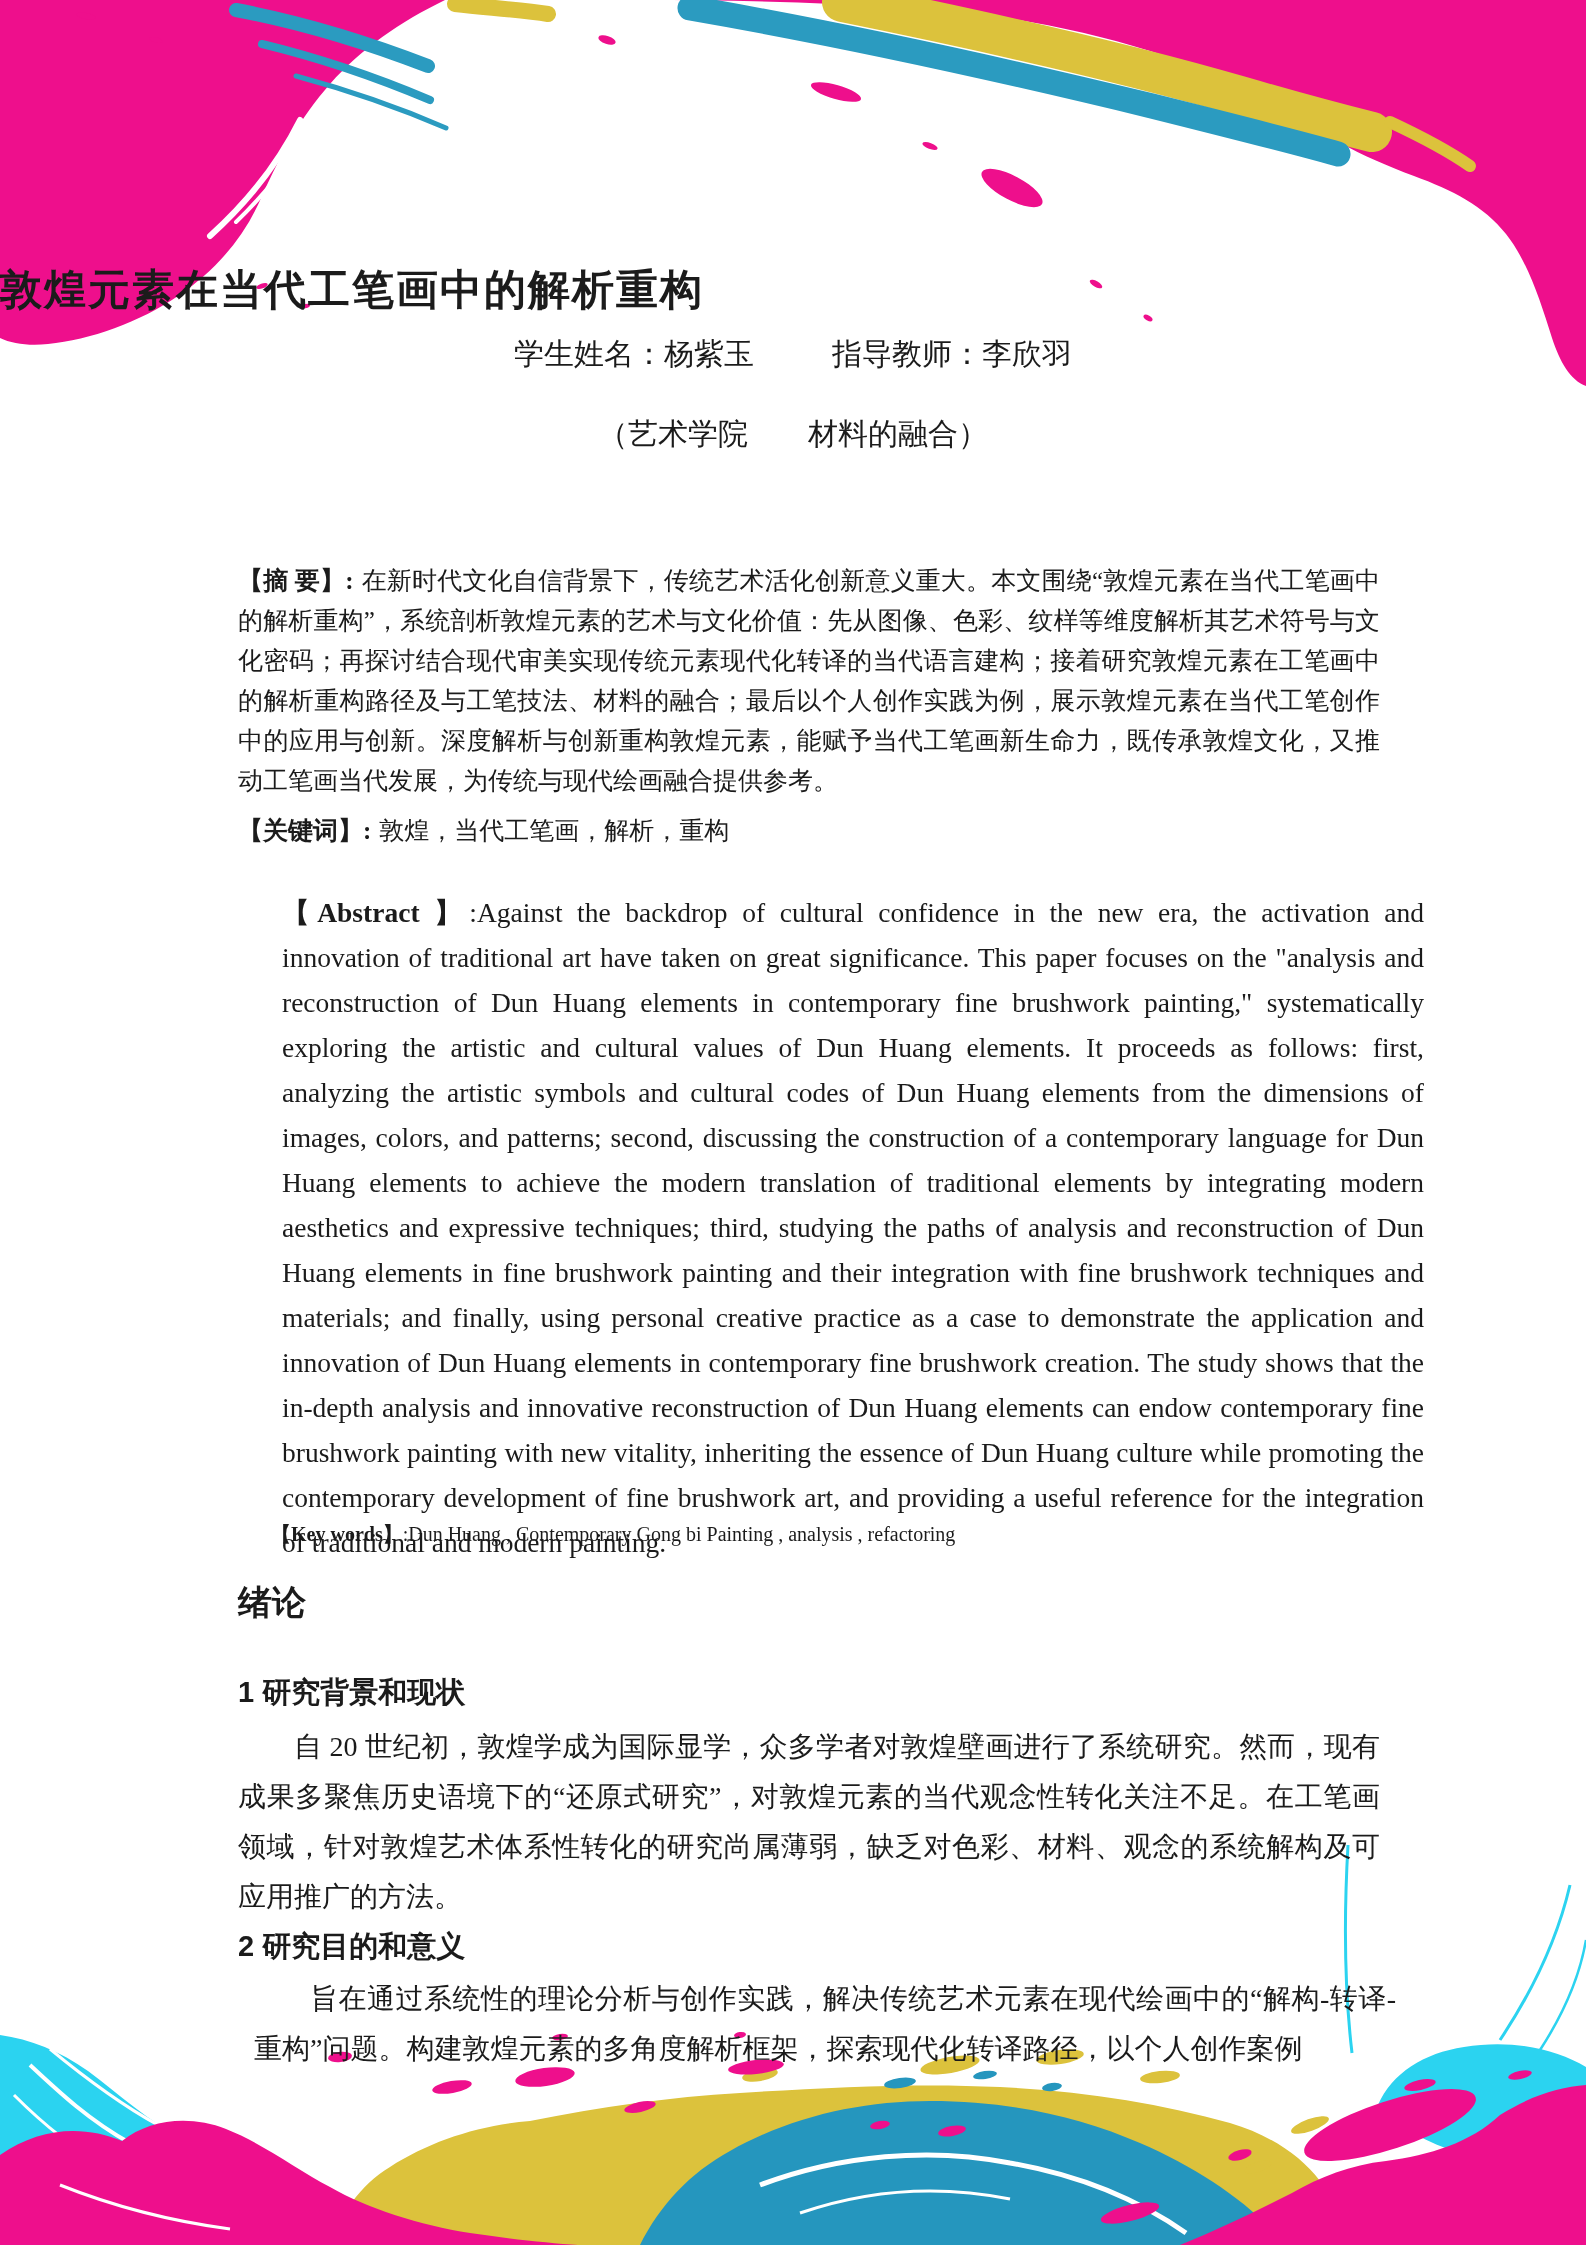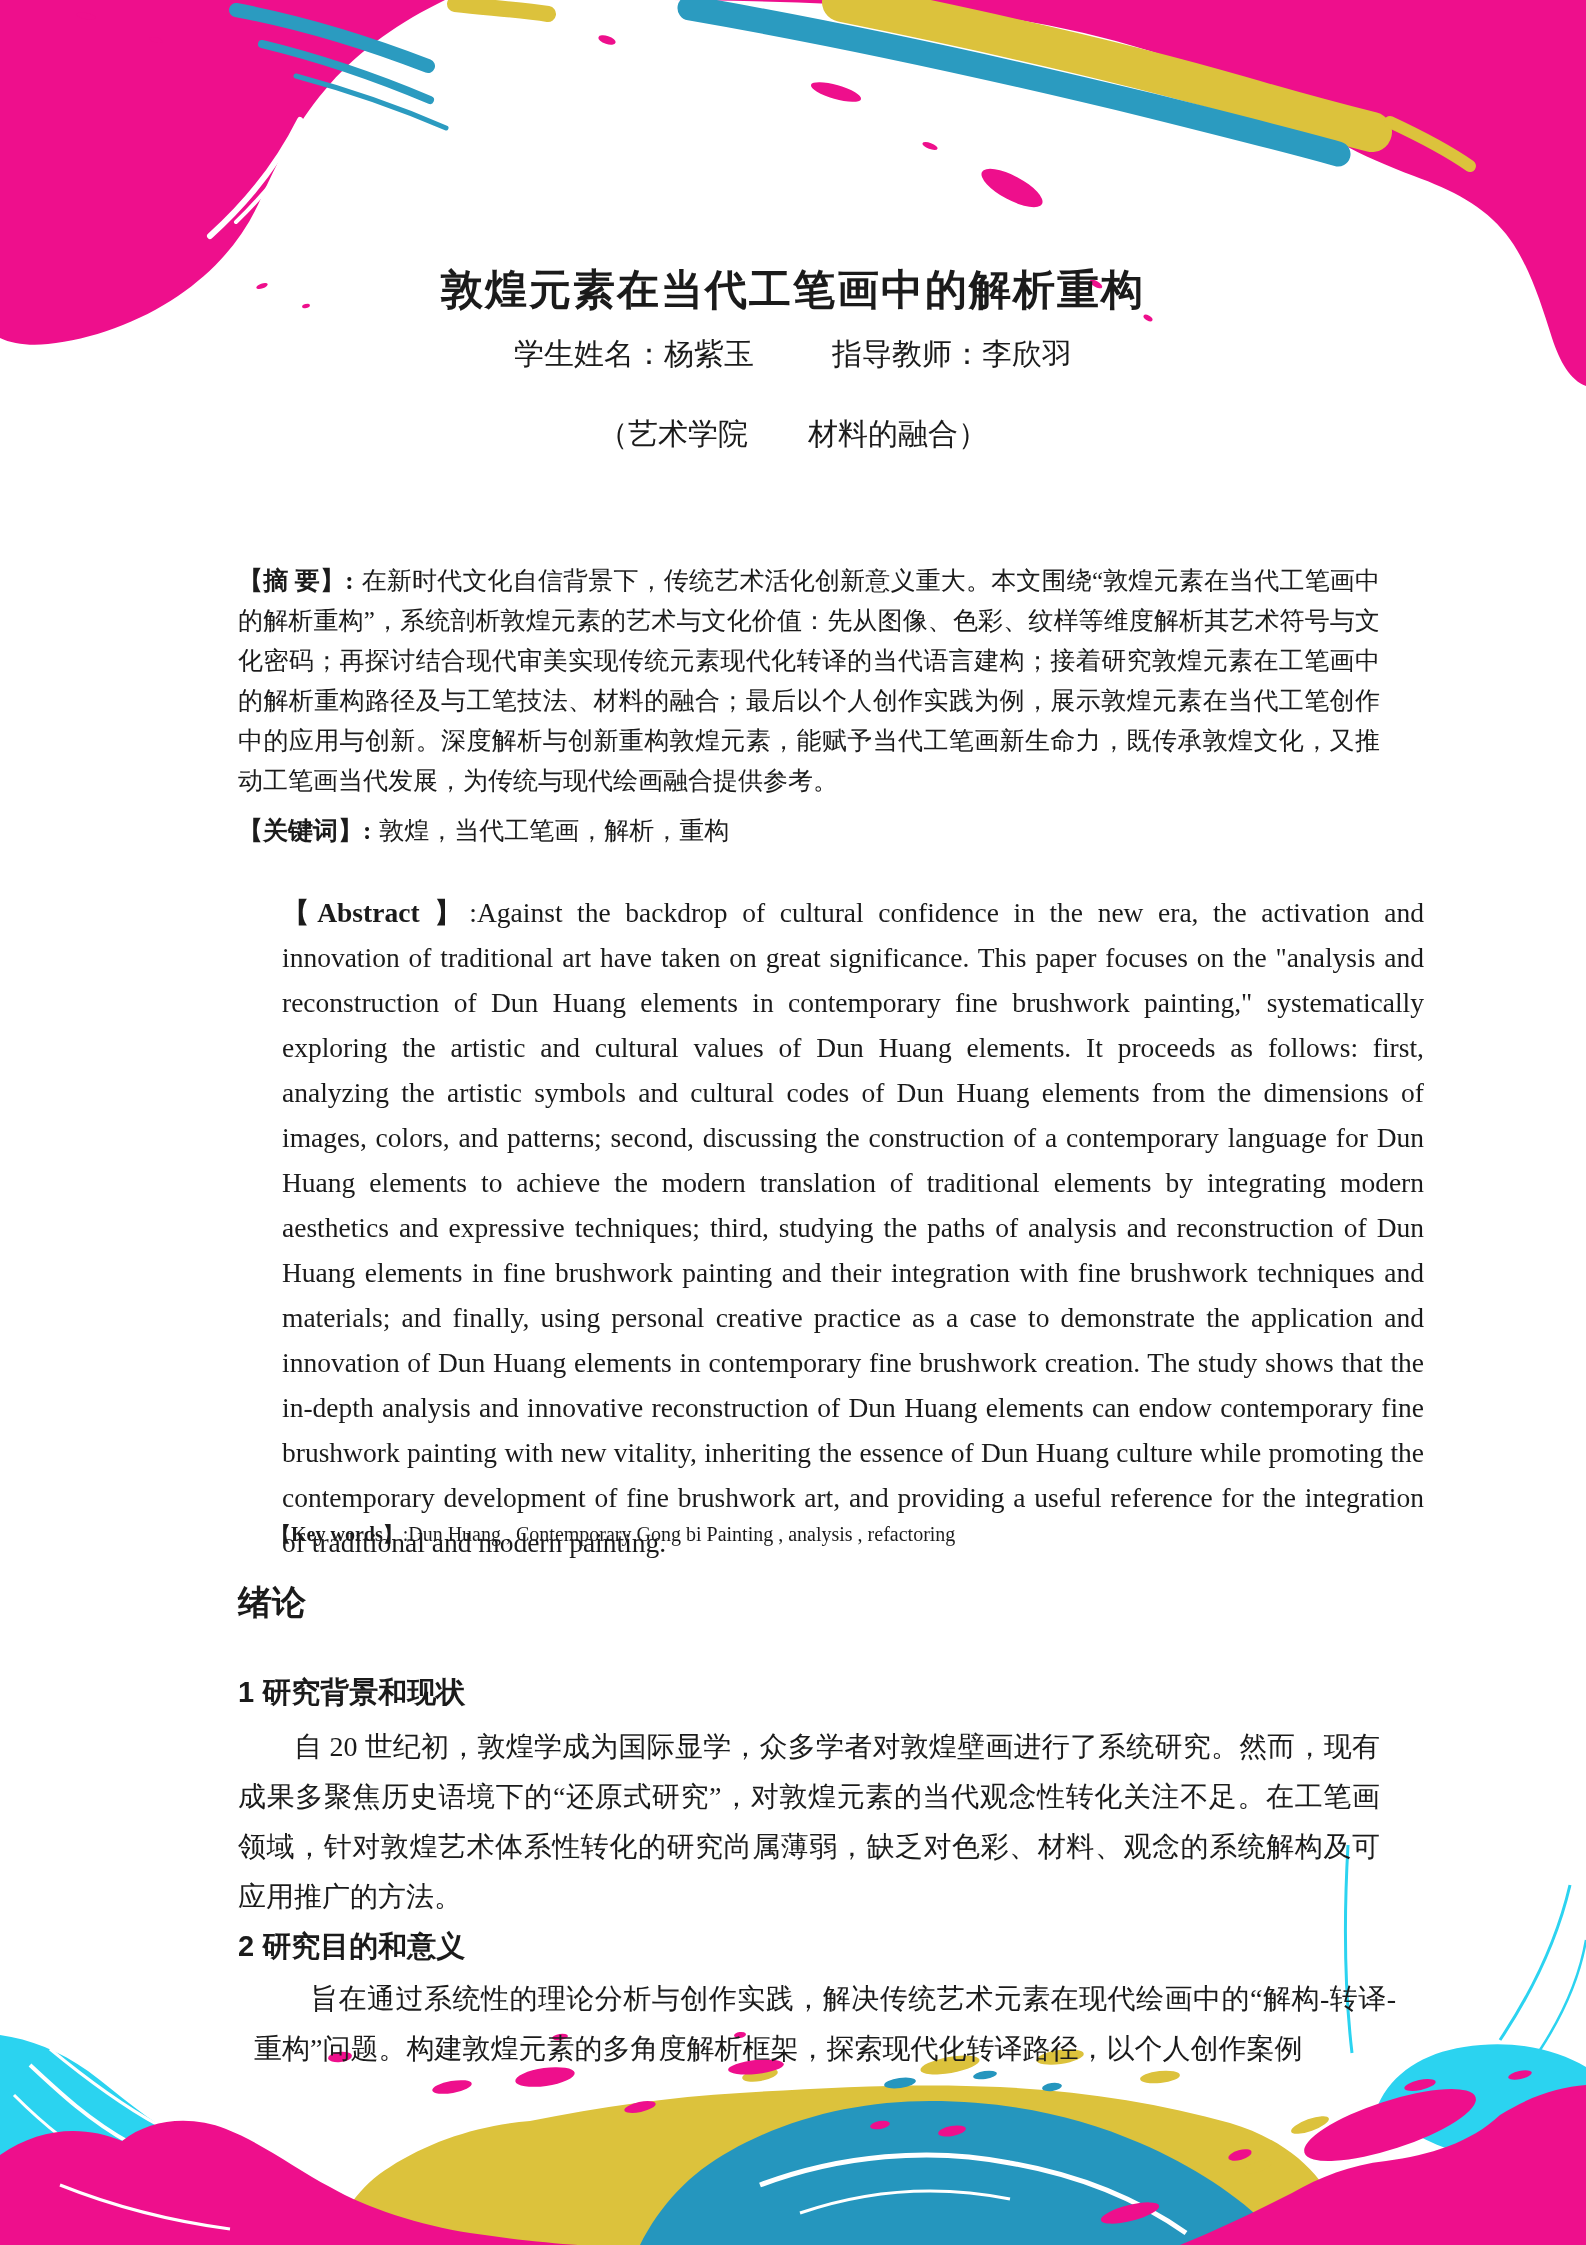--- a/index.html
+++ b/index.html
@@ -12,21 +12,20 @@
     font-family:"Liberation Serif","DejaVu Serif",serif;
     color:#1b1b1b;
   }
   .deco{position:absolute;left:0;pointer-events:none;}
   .deco-top{top:0;}
   .deco-bottom{bottom:0;}
   .abs{position:absolute;}
 
   .title{
     top:234px;left:0;width:100%;
-    text-align:center;
     font-family:"Liberation Sans","DejaVu Sans",sans-serif;
     font-weight:bold;
     font-size:42px;
     letter-spacing:2px;
   }
   .byline{
     top:334px;left:0;width:100%;
     text-align:center;
     font-size:30px;
     white-space:nowrap;

